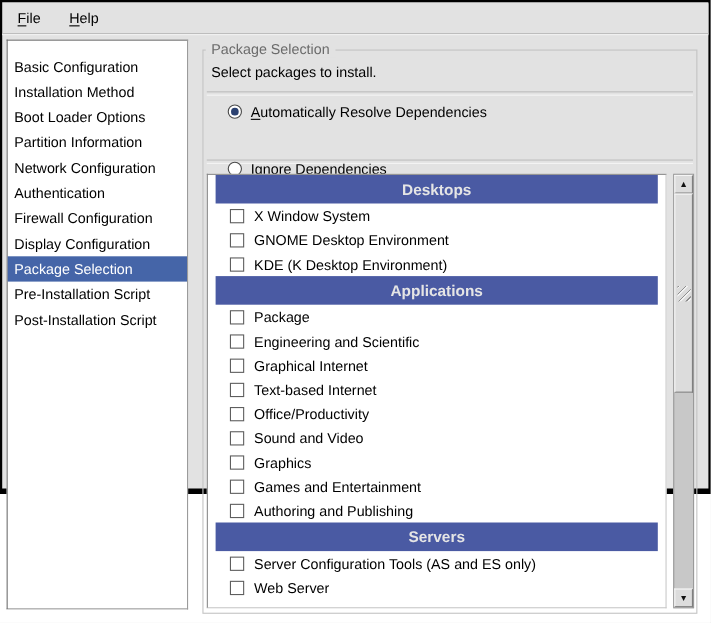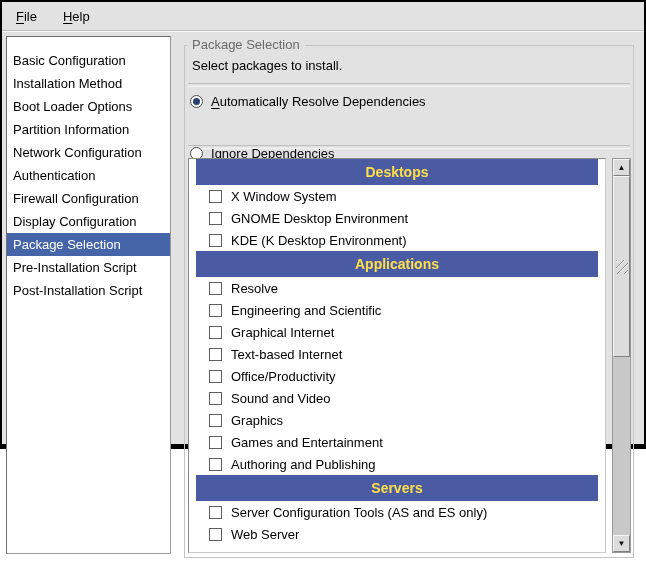--- a/index.html
+++ b/index.html
@@ -20,31 +20,31 @@
   .sidebar-item.selected{background:var(--selection-blue,#4565a8);color:#fff;}
 
   
   .frame{position:absolute;left:182px;top:43px;width:450px;height:513px;border:1px solid #c3c3c3;box-sizing:border-box;}
   .frame-label{position:absolute;top:-9px;left:2px;background:var(--window-bg,#e2e2e2);padding:0 5px;color:var(--frame-label,#6b6b6b);}
   .subtitle{position:absolute;left:7px;top:12px;}
   .hsep{position:absolute;left:3px;right:3px;height:2px;border-top:1px solid #bdbdbd;border-bottom:1px solid #f6f6f6;}
   .sep1{top:37px;} .sep2{top:99px;}
 
   
-  .radio-row{position:absolute;left:5px;height:20px;display:flex;align-items:center;gap:8px;cursor:default;}
+  .radio-row{position:absolute;left:22px;height:20px;display:flex;align-items:center;gap:8px;cursor:default;}
   .radio-row.r0{top:45px;} .radio-row.r1{top:70px;margin-top:27px;}
   .radio{width:13px;height:13px;border-radius:50%;background:#fff;border:1px solid #4a4a4a;
     box-sizing:border-box;display:inline-flex;align-items:center;justify-content:center;flex:0 0 auto;}
   .radio.checked::after{content:"";width:7px;height:7px;border-radius:50%;background:var(--radio-dot,#2b4171);}
 
   
   .pkg-list{position:absolute;left:3px;top:112px;width:418px;height:395px;background:var(--list-bg,#fff);
     border:1px solid #8a8a8a;border-right-color:#c9c9c9;border-bottom-color:#c9c9c9;box-sizing:border-box;overflow:hidden;}
   .section-header{height:26px;line-height:26px;margin:0 7px;background:var(--header-blue,#4a5aa3);
-    color:#fde047;font-weight:bold;font-size:14px;text-align:center;}
+    color:#e5e5e5;font-weight:bold;font-size:14px;text-align:center;}
   .pkg-row{height:22px;display:flex;align-items:center;padding-left:20px;cursor:default;}
   .checkbox{width:13px;height:13px;background:#fff;border:1px solid #5e5e5e;box-sizing:border-box;margin-right:9px;flex:0 0 auto;}
 
   
   .scrollbar{position:absolute;left:427px;top:112px;width:19px;height:395px;background:var(--scrollbar-track,#c8c8c8);
     border:1px solid #9a9a9a;box-sizing:border-box;}
   .sb-btn{position:absolute;left:0;width:17px;height:17px;background:var(--control-bg,#dcdcdc);
     border:1px solid;border-color:#f5f5f5 #7f7f7f #7f7f7f #f5f5f5;box-sizing:border-box;
     display:flex;align-items:center;justify-content:center;}
   .sb-up{top:0;} .sb-down{bottom:0;}
@@ -105,21 +105,21 @@
           <span class="checkbox"></span>
           <span>GNOME Desktop Environment</span>
         </div>
         <div class="pkg-row">
           <span class="checkbox"></span>
           <span>KDE (K Desktop Environment)</span>
         </div>
         <div class="section-header">Applications</div>
         <div class="pkg-row">
           <span class="checkbox"></span>
-          <span>Resolve</span>
+          <span>Package</span>
         </div>
         <div class="pkg-row">
           <span class="checkbox"></span>
           <span>Engineering and Scientific</span>
         </div>
         <div class="pkg-row">
           <span class="checkbox"></span>
           <span>Graphical Internet</span>
         </div>
         <div class="pkg-row">

